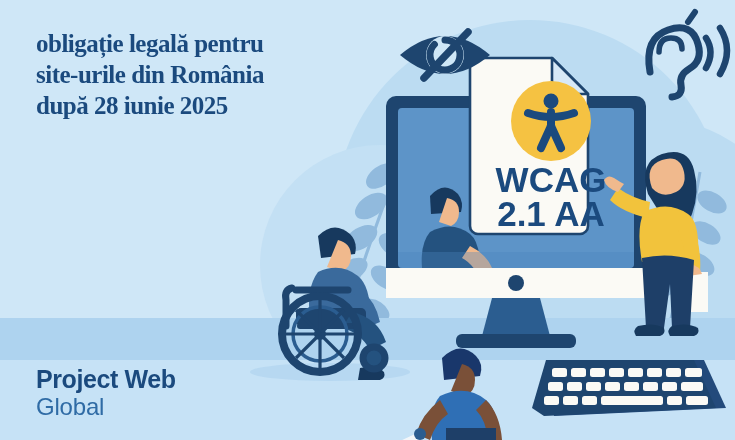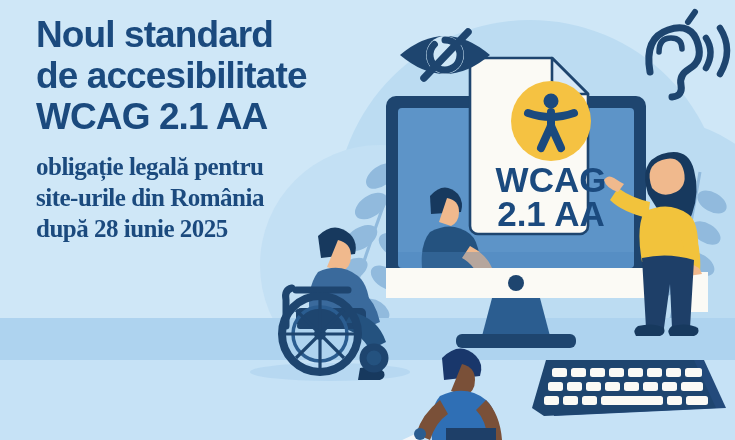--- a/index.html
+++ b/index.html
@@ -226,22 +226,23 @@
           <rect x="582" y="396" width="15" height="9" rx="2.5"></rect>
           <rect x="601" y="396" width="62" height="9" rx="2.5"></rect>
           <rect x="667" y="396" width="15" height="9" rx="2.5"></rect>
           <rect x="686" y="396" width="22" height="9" rx="2.5"></rect>
         </g>
       </g>
     </g>
   </svg>
 
   <div class="textblock">
-    <h1 class="headline">Noul standard
-de accesibilitate
-WCAG 2.1 AA</h1>
     <p class="subhead">obligație legală pentru
 site-urile din România
 după 28 iunie 2025</p>
   </div>
 
+  <div class="logo">
+    <div class="l1">Project Web</div>
+    <div class="l2">Global</div>
+  </div>
 
 </div>
 
 </body></html>

